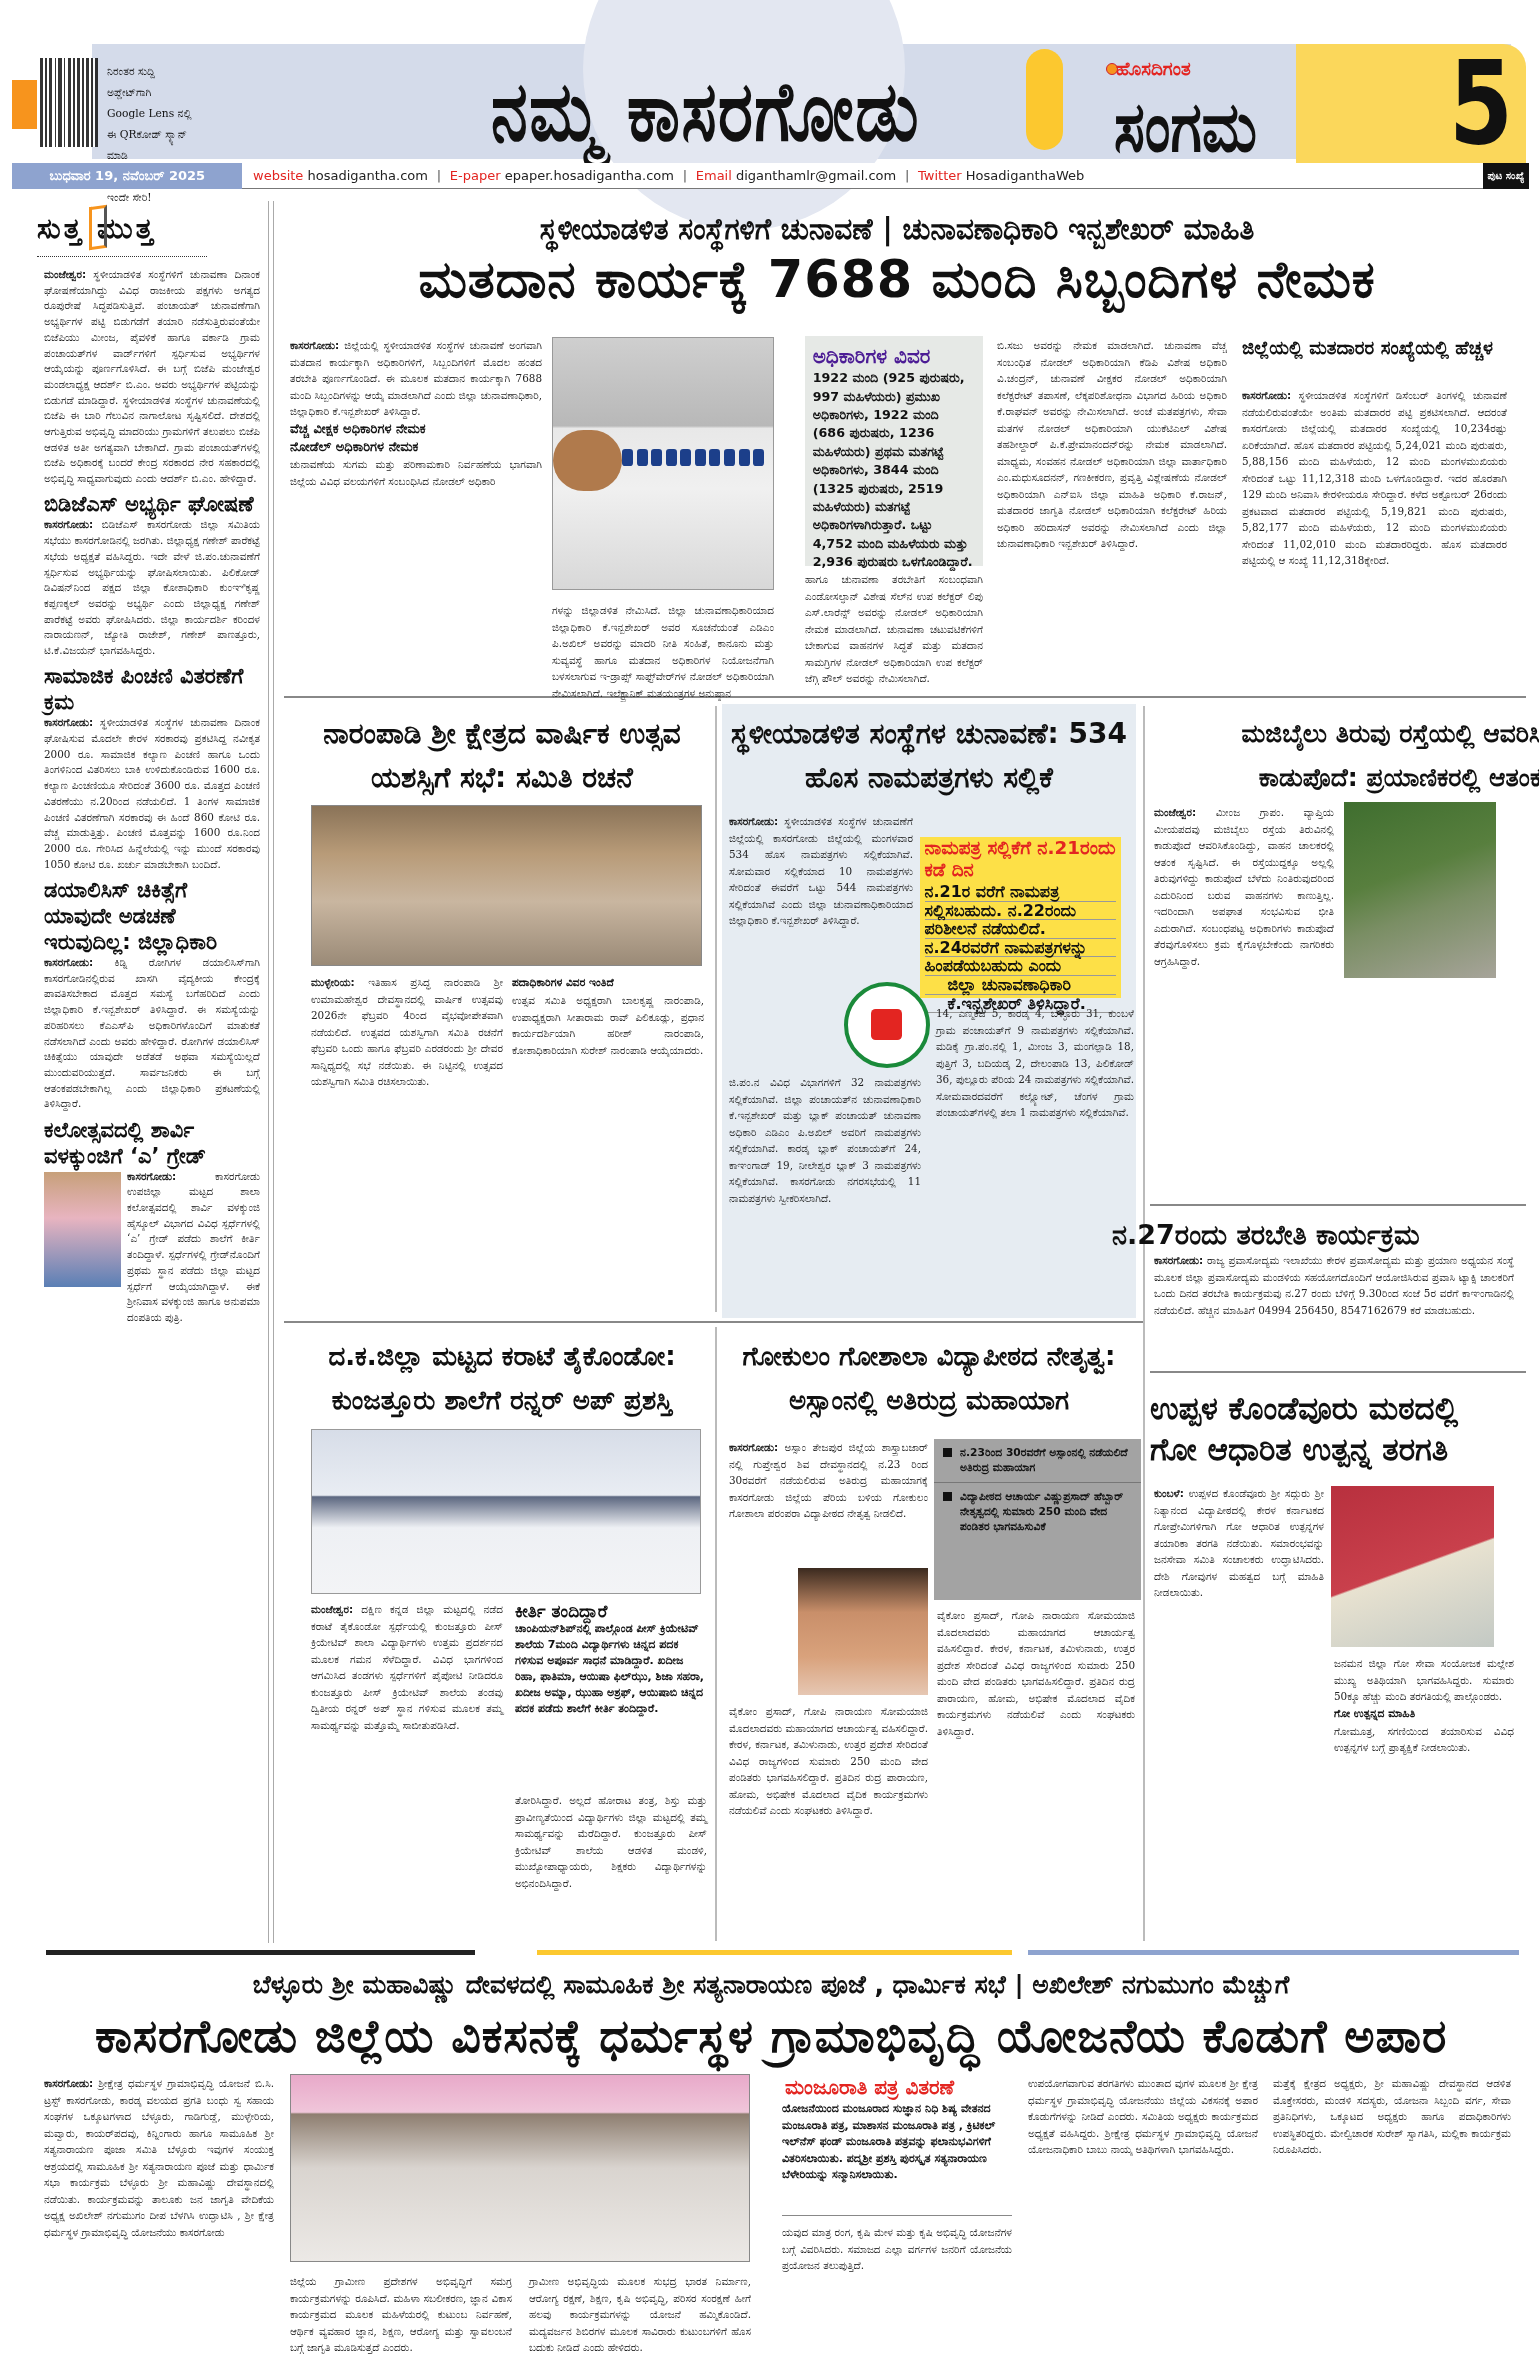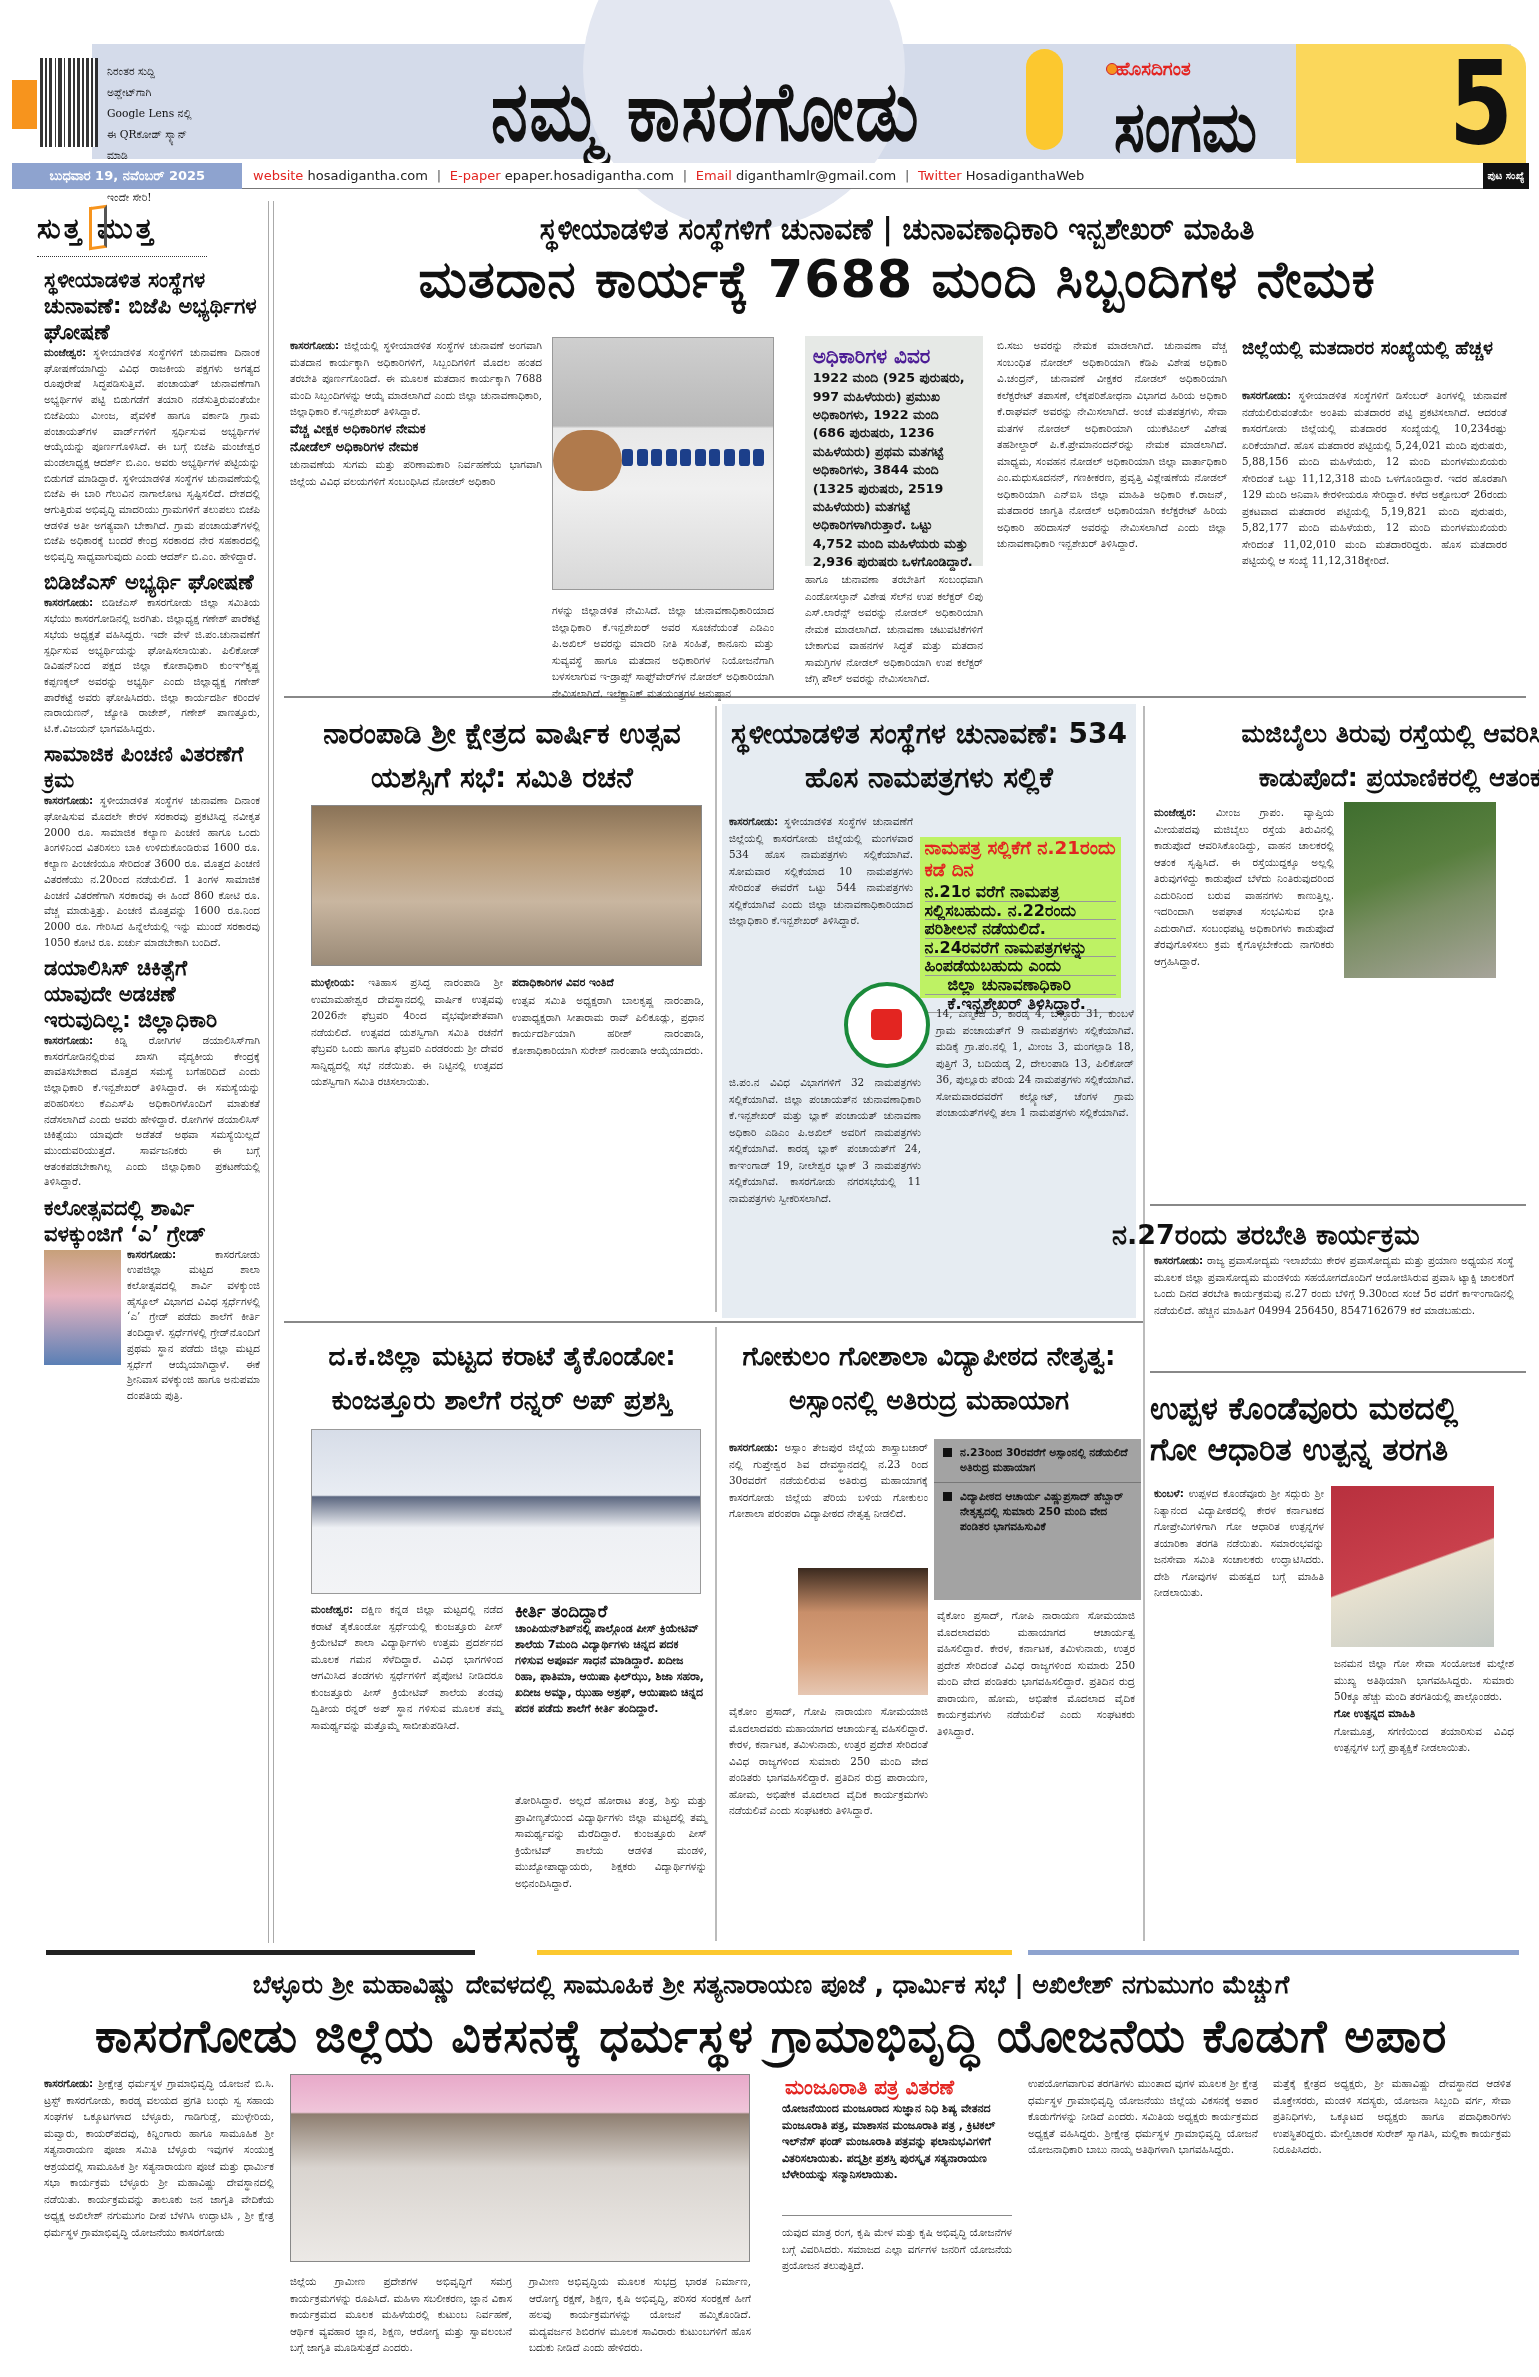--- a/index.html
+++ b/index.html
@@ -63,21 +63,21 @@
   .officials-box { left: 805px; top: 336px; width: 178px; height: 230px; }
   .officials-title { font-size: 20px; font-weight: 900; color: #4c1d95; padding: 7.7px 7.7px 1.5px 7.7px; }
   .officials-text { font-size: 12.7px; line-height: 18.4px; font-weight: 700; padding: 0 7.7px; color: #111; }
 
   .voter-head { left: 1242px; top: 336px; width: 276px; font-size: 18.4px; line-height: 23px; font-weight: 900; color: #111; }
 
   
   .r2-head { font-size: 28px; line-height: 44px; font-weight: 900; text-align: center; }
   .meeting-photo { left: 311px; top: 805px; width: 391px; height: 161px;
     background: linear-gradient(180deg, #8a7358 0%, #b89b78 30%, #c9b6a0 60%, #9a8a77 100%); border: 0.8px solid #888; }
-  .nomin-box { left: 920px; top: 837px; width: 201px; height: 161px; background: #bef264; }
+  .nomin-box { left: 920px; top: 837px; width: 201px; height: 161px; background: #fde047; }
   .nomin-title { font-size: 18.4px; line-height: 21.5px; font-weight: 900; color: #e32521; padding: 0 4.6px; }
   .nomin-text { font-size: 16px; line-height: 17.6px; font-weight: 700; color: #111; padding: 3.1px 4.6px; }
   .nomin-text div { border-bottom: 0.8px solid #999; }
   .ec-logo { left: 844px; top: 982px; width: 86px; height: 86px; border-radius: 50%; border: 4.6px solid #1a8a3a; background: #fff; }
   .ec-inner { position: absolute; left: 23px; top: 23px; width: 31px; height: 31px; background: #e32521; border-radius: 4.6px; }
   .road-photo { left: 1344px; top: 802px; width: 152px; height: 176px; background: linear-gradient(160deg, #3f6e2f 0%, #587f3e 40%, #7a8e64 60%, #a7a49a 100%); }
 
   
   .karate-photo { left: 311px; top: 1429px; width: 390px; height: 165px;
     background: linear-gradient(180deg, #d7dde8 0%, #e9edf3 40%, #5c6780 41%, #eef0f4 60%, #f3f4f6 100%); border: 0.8px solid #999; }
@@ -142,21 +142,20 @@
 <div class="abs vrule" style="left:715px; top:706px; height:606px;"></div>
 <div class="abs vrule" style="left:1143px; top:706px; height:1235px;"></div>
 <div class="abs vrule" style="left:715px; top:1327px; height:614px;"></div>
 
 <div class="abs sutta">ಸುತ್ತ ಮುತ್ತ</div>
 <div class="abs sutta-door"></div>
 <div class="abs sutta-dots"></div>
 
 <div class="abs" style="left:44px; top:267px; width:216px;">
   <div>
-    <div class="sb-head">ಸ್ಥಳೀಯಾಡಳಿತ ಸಂಸ್ಥೆಗಳ ಚುನಾವಣೆ: ಬಿಜೆಪಿ ಅಭ್ಯರ್ಥಿಗಳ ಘೋಷಣೆ</div>
     <div class="sb-body"><span class="dateline">ಮಂಜೇಶ್ವರ:</span> <span>ಸ್ಥಳೀಯಾಡಳಿತ ಸಂಸ್ಥೆಗಳಿಗೆ ಚುನಾವಣಾ ದಿನಾಂಕ ಘೋಷಣೆಯಾಗಿದ್ದು ವಿವಿಧ ರಾಜಕೀಯ ಪಕ್ಷಗಳು ಅಗತ್ಯದ ರೂಪುರೇಷೆ ಸಿದ್ಧಪಡಿಸುತ್ತಿವೆ. ಪಂಚಾಯತ್ ಚುನಾವಣೆಗಾಗಿ ಅಭ್ಯರ್ಥಿಗಳ ಪಟ್ಟಿ ಬಿಡುಗಡೆಗೆ ತಯಾರಿ ನಡೆಸುತ್ತಿರುವಂತೆಯೇ ಬಿಜೆಪಿಯು ಮೀಂಜ, ಪೈವಳಿಕೆ ಹಾಗೂ ವರ್ಕಾಡಿ ಗ್ರಾಮ ಪಂಚಾಯತ್‌ಗಳ ವಾರ್ಡ್‌ಗಳಿಗೆ ಸ್ಪರ್ಧಿಸುವ ಅಭ್ಯರ್ಥಿಗಳ ಆಯ್ಕೆಯನ್ನು ಪೂರ್ಣಗೊಳಿಸಿದೆ. ಈ ಬಗ್ಗೆ ಬಿಜೆಪಿ ಮಂಜೇಶ್ವರ ಮಂಡಲಾಧ್ಯಕ್ಷ ಆದರ್ಶ್ ಬಿ.ಎಂ. ಅವರು ಅಭ್ಯರ್ಥಿಗಳ ಪಟ್ಟಿಯನ್ನು ಬಿಡುಗಡೆ ಮಾಡಿದ್ದಾರೆ. ಸ್ಥಳೀಯಾಡಳಿತ ಸಂಸ್ಥೆಗಳ ಚುನಾವಣೆಯಲ್ಲಿ ಬಿಜೆಪಿ ಈ ಬಾರಿ ಗೆಲುವಿನ ನಾಗಾಲೋಟ ಸೃಷ್ಟಿಸಲಿದೆ. ದೇಶದಲ್ಲಿ ಆಗುತ್ತಿರುವ ಅಭಿವೃದ್ಧಿ ಮಾದರಿಯು ಗ್ರಾಮಗಳಿಗೆ ತಲುಪಲು ಬಿಜೆಪಿ ಆಡಳಿತ ಅತೀ ಅಗತ್ಯವಾಗಿ ಬೇಕಾಗಿದೆ. ಗ್ರಾಮ ಪಂಚಾಯತ್‌ಗಳಲ್ಲಿ ಬಿಜೆಪಿ ಅಧಿಕಾರಕ್ಕೆ ಬಂದರೆ ಕೇಂದ್ರ ಸರಕಾರದ ನೇರ ಸಹಕಾರದಲ್ಲಿ ಅಭಿವೃದ್ಧಿ ಸಾಧ್ಯವಾಗುವುದು ಎಂದು ಆದರ್ಶ್ ಬಿ.ಎಂ. ಹೇಳಿದ್ದಾರೆ.</span></div>
   </div>
   <div style="margin-top:4.6px;">
     <div class="sb-head">ಬಿಡಿಜೆಎಸ್ ಅಭ್ಯರ್ಥಿ ಘೋಷಣೆ</div>
     <div class="sb-body"><span class="dateline">ಕಾಸರಗೋಡು:</span> <span>ಬಿಡಿಜೆಎಸ್ ಕಾಸರಗೋಡು ಜಿಲ್ಲಾ ಸಮಿತಿಯ ಸಭೆಯು ಕಾಸರಗೋಡಿನಲ್ಲಿ ಜರಗಿತು. ಜಿಲ್ಲಾಧ್ಯಕ್ಷ ಗಣೇಶ್ ಪಾರೆಕಟ್ಟೆ ಸಭೆಯ ಅಧ್ಯಕ್ಷತೆ ವಹಿಸಿದ್ದರು. ಇದೇ ವೇಳೆ ಜಿ.ಪಂ.ಚುನಾವಣೆಗೆ ಸ್ಪರ್ಧಿಸುವ ಅಭ್ಯರ್ಥಿಯನ್ನು ಘೋಷಿಸಲಾಯಿತು. ಪಿಲಿಕೋಡ್ ಡಿವಿಷನ್‌ನಿಂದ ಪಕ್ಷದ ಜಿಲ್ಲಾ ಕೋಶಾಧಿಕಾರಿ ಕುಂಞಿಕೃಷ್ಣ ಕಪ್ಪಣಕ್ಕಲ್ ಅವರನ್ನು ಅಭ್ಯರ್ಥಿ ಎಂದು ಜಿಲ್ಲಾಧ್ಯಕ್ಷ ಗಣೇಶ್ ಪಾರೆಕಟ್ಟೆ ಅವರು ಘೋಷಿಸಿದರು. ಜಿಲ್ಲಾ ಕಾರ್ಯದರ್ಶಿ ಕರಿಂದಳ ನಾರಾಯಣನ್, ಜ್ಯೋತಿ ರಾಜೇಶ್, ಗಣೇಶ್ ಪಾಣತ್ತೂರು, ಟಿ.ಕೆ.ವಿಜಯನ್ ಭಾಗವಹಿಸಿದ್ದರು.</span></div>
   </div>
   <div style="margin-top:4.6px;">
     <div class="sb-head">ಸಾಮಾಜಿಕ ಪಿಂಚಣಿ ವಿತರಣೆಗೆ ಕ್ರಮ</div>
     <div class="sb-body"><span class="dateline">ಕಾಸರಗೋಡು:</span> <span>ಸ್ಥಳೀಯಾಡಳಿತ ಸಂಸ್ಥೆಗಳ ಚುನಾವಣಾ ದಿನಾಂಕ ಘೋಷಿಸುವ ಮೊದಲೇ ಕೇರಳ ಸರಕಾರವು ಪ್ರಕಟಿಸಿದ್ದ ನವೀಕೃತ 2000 ರೂ. ಸಾಮಾಜಿಕ ಕಲ್ಯಾಣ ಪಿಂಚಣಿ ಹಾಗೂ ಒಂದು ತಿಂಗಳಿನಿಂದ ವಿತರಿಸಲು ಬಾಕಿ ಉಳಿದುಕೊಂಡಿರುವ 1600 ರೂ. ಕಲ್ಯಾಣ ಪಿಂಚಣಿಯೂ ಸೇರಿದಂತೆ 3600 ರೂ. ಮೊತ್ತದ ಪಿಂಚಣಿ ವಿತರಣೆಯು ನ.20ರಿಂದ ನಡೆಯಲಿದೆ. 1 ತಿಂಗಳ ಸಾಮಾಜಿಕ ಪಿಂಚಣಿ ವಿತರಣೆಗಾಗಿ ಸರಕಾರವು ಈ ಹಿಂದೆ 860 ಕೋಟಿ ರೂ. ವೆಚ್ಚ ಮಾಡುತ್ತಿತ್ತು. ಪಿಂಚಣಿ ಮೊತ್ತವನ್ನು 1600 ರೂ.ನಿಂದ 2000 ರೂ. ಗೇರಿಸಿದ ಹಿನ್ನೆಲೆಯಲ್ಲಿ ಇನ್ನು ಮುಂದೆ ಸರಕಾರವು 1050 ಕೋಟಿ ರೂ. ಖರ್ಚು ಮಾಡಬೇಕಾಗಿ ಬಂದಿದೆ.</span></div>
   </div>

